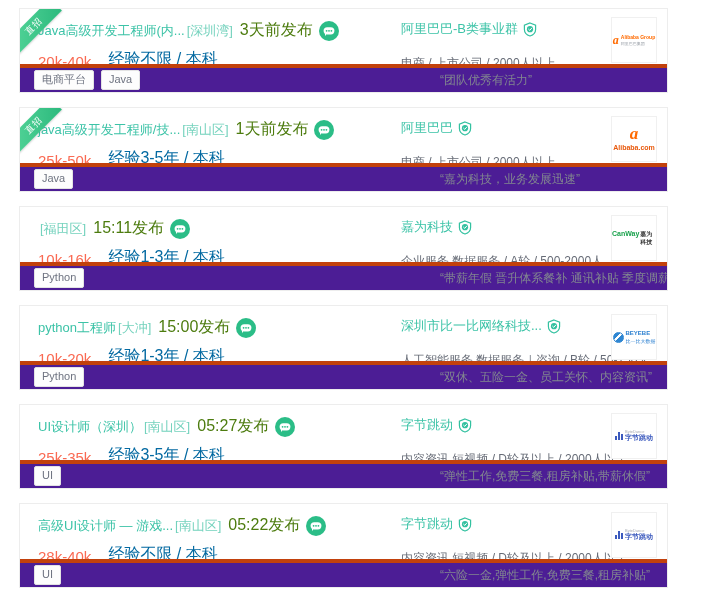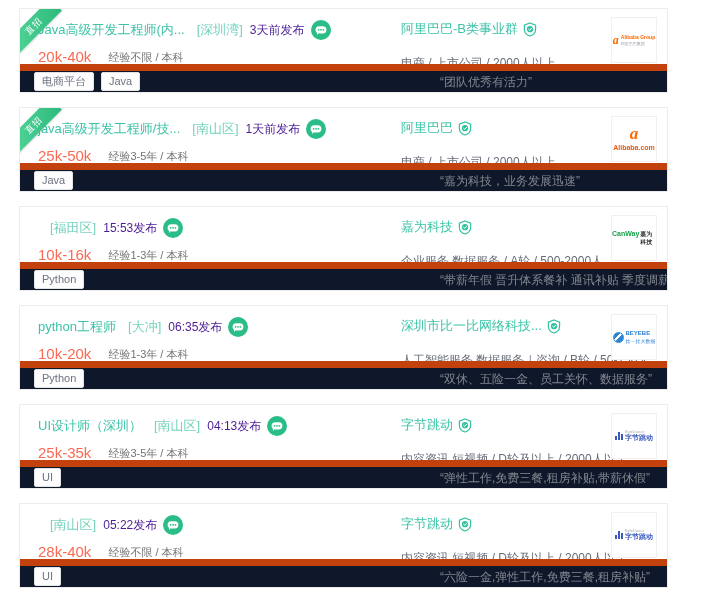--- a/index.html
+++ b/index.html
@@ -4,26 +4,26 @@
 <style>
   * { margin:0; padding:0; box-sizing:border-box; }
   html,body { width:712px; height:605px; background:#ffffff; font-family:"Liberation Sans",sans-serif; overflow:hidden; }
   .job-list { position:absolute; left:19px; top:8px; width:649px; }
   .card { position:relative; width:649px; height:85px; margin-bottom:14px; background:#ffffff;
           border:1px solid #ededed; overflow:hidden; cursor:pointer; }
   .card-main { position:relative; height:57px; }
   .left-col { position:absolute; left:18px; top:11px; }
   .title-row { display:flex; align-items:center; }
   .job-title { font-size:13px; color:#3cc3a7; text-decoration:none; }
-  .job-location { font-size:13px; color:#74d2bd; margin-left:12px; }
-  .job-time { font-size:12px; color:#4c1d95; margin-left:7px; }
+  .job-location { font-size:13px; color:#74d2bd; margin-left:2px; }
+  .job-time { font-size:16px; color:#4d7c0f; margin-left:7px; }
   .chat-icon { display:inline-flex; margin-left:6px; }
   .salary-row { margin-top:8px; display:flex; align-items:flex-end; }
   .salary { font-size:15px; color:#fa6a53; }
-  .reqs { font-size:11px; color:#737373; margin-left:17px; }
+  .reqs { font-size:16px; color:#0369a1; margin-left:17px; }
   .company-col { position:absolute; left:381px; top:11px; }
   .company-row { display:flex; align-items:center; }
   .company-name { font-size:13px; color:#3cc3a7; text-decoration:none; max-width:150px;
                   white-space:nowrap; overflow:hidden; text-overflow:ellipsis; }
   .verified-icon { display:inline-flex; margin-left:5px; }
   .company-info { margin-top:17px; font-size:12px; color:#666b76; white-space:nowrap; }
   .logo-box { position:absolute; right:10px; top:8px; width:46px; height:46px; background:#fff;
               border:1px solid #f0f0f0; display:flex; align-items:center; justify-content:center; overflow:hidden; }
   .logo-inner { display:flex; align-items:center; justify-content:center; gap:2px; }
   .logo-col { flex-direction:column; }
@@ -33,22 +33,22 @@
   .glyph-aswirl { font-family:"Liberation Serif",serif; font-style:italic; font-weight:700;
                   color:#ff6a00; font-size:12px; line-height:1; }
   .glyph-ascript { font-family:"Liberation Serif",serif; font-style:italic; font-weight:700;
                    color:#ff6a00; font-size:17px; line-height:1; }
   .glyph-beyebe { width:11px; height:11px; border-radius:50%; flex:0 0 auto;
                   background:linear-gradient(135deg,#2e86d2 38%,#ffffff 38%,#ffffff 54%,#2e86d2 54%);
                   border:1px solid #2e86d2; display:inline-block; }
   .glyph-bars { display:inline-flex; align-items:flex-end; gap:1px; }
   .glyph-bars i { display:inline-block; width:2px; background:#3c5abe; }
   .glyph-bars i:nth-child(1){height:4px;} .glyph-bars i:nth-child(2){height:8px;} .glyph-bars i:nth-child(3){height:6px;}
-  .card-footer { position:absolute; left:0; right:0; bottom:0; height:28px; background:#0f172a;
-                 border-top:7px solid #c2410c; display:flex; align-items:center; }
+  .card-footer { position:absolute; left:0; right:0; bottom:0; height:28px; background:#4c1d95;
+                 border-top:4px solid #c2410c; display:flex; align-items:center; }
   .tags { display:flex; gap:7px; margin-left:14px; }
   .tag { font-size:11px; color:#6e7380; background:#fdfdfd; border:1px solid #e3e3e3;
          border-radius:2px; padding:2px 7px; line-height:1.2; }
   .quote { position:absolute; left:420px; top:50%; transform:translateY(-50%);
            font-size:12px; color:#82878f; white-space:nowrap; }
   .ribbon { position:absolute; top:9px; left:-17px; width:62px; transform:rotate(-45deg);
             background:linear-gradient(135deg,#57d79b,#2cb97d); color:#ffffff; font-size:9px;
             letter-spacing:1px; text-align:center; padding:2px 0; z-index:2;
             box-shadow:0 1px 2px rgba(0,0,0,.15); }
 </style>
@@ -165,21 +165,21 @@
       <div class="quote">“嘉为科技，业务发展迅速”</div>
     </div>
   </article>
 
   <article class="card">
 
     <div class="card-main">
       <div class="left-col">
         <div class="title-row">
           <span class="job-location">[福田区]</span>
-          <span class="job-time">15:53发布</span>
+          <span class="job-time">15:11发布</span>
           <span class="chat-icon">
             <svg width="20" height="20" viewBox="0 0 20 20">
               <circle cx="10" cy="10" r="10" fill="#2bbd87"></circle>
               <rect x="4.6" y="6.2" width="10.8" height="7.2" rx="3.6" fill="#ffffff"></rect>
               <path d="M7.6 12.8 L6 15.2 L6 12.4 Z" fill="#ffffff"></path>
               <circle cx="7.6" cy="9.8" r="0.9" fill="#2bbd87"></circle>
               <circle cx="10" cy="9.8" r="0.9" fill="#2bbd87"></circle>
               <circle cx="12.4" cy="9.8" r="0.9" fill="#2bbd87"></circle>
             </svg>
           </span>
@@ -219,21 +219,21 @@
     </div>
   </article>
 
   <article class="card">
 
     <div class="card-main">
       <div class="left-col">
         <div class="title-row">
           <a class="job-title">python工程师</a>
           <span class="job-location">[大冲]</span>
-          <span class="job-time">06:35发布</span>
+          <span class="job-time">15:00发布</span>
           <span class="chat-icon">
             <svg width="20" height="20" viewBox="0 0 20 20">
               <circle cx="10" cy="10" r="10" fill="#2bbd87"></circle>
               <rect x="4.6" y="6.2" width="10.8" height="7.2" rx="3.6" fill="#ffffff"></rect>
               <path d="M7.6 12.8 L6 15.2 L6 12.4 Z" fill="#ffffff"></path>
               <circle cx="7.6" cy="9.8" r="0.9" fill="#2bbd87"></circle>
               <circle cx="10" cy="9.8" r="0.9" fill="#2bbd87"></circle>
               <circle cx="12.4" cy="9.8" r="0.9" fill="#2bbd87"></circle>
             </svg>
           </span>
@@ -263,32 +263,32 @@
               <span style="color: rgb(42, 127, 208); font-size: 6px; font-weight: 700;">BEYEBE</span>
               <span style="color: rgb(42, 127, 208); font-size: 5px;">比一比大数据</span>
             </span>
           </div>
         </div>
     </div>
     <div class="card-footer">
       <div class="tags">
           <span class="tag">Python</span>
         </div>
-      <div class="quote">“双休、五险一金、员工关怀、数据服务”</div>
+      <div class="quote">“双休、五险一金、员工关怀、内容资讯”</div>
     </div>
   </article>
 
   <article class="card">
 
     <div class="card-main">
       <div class="left-col">
         <div class="title-row">
           <a class="job-title">UI设计师（深圳）</a>
           <span class="job-location">[南山区]</span>
-          <span class="job-time">04:13发布</span>
+          <span class="job-time">05:27发布</span>
           <span class="chat-icon">
             <svg width="20" height="20" viewBox="0 0 20 20">
               <circle cx="10" cy="10" r="10" fill="#2bbd87"></circle>
               <rect x="4.6" y="6.2" width="10.8" height="7.2" rx="3.6" fill="#ffffff"></rect>
               <path d="M7.6 12.8 L6 15.2 L6 12.4 Z" fill="#ffffff"></path>
               <circle cx="7.6" cy="9.8" r="0.9" fill="#2bbd87"></circle>
               <circle cx="10" cy="9.8" r="0.9" fill="#2bbd87"></circle>
               <circle cx="12.4" cy="9.8" r="0.9" fill="#2bbd87"></circle>
             </svg>
           </span>
@@ -331,20 +331,21 @@
         </div>
       <div class="quote">“弹性工作,免费三餐,租房补贴,带薪休假”</div>
     </div>
   </article>
 
   <article class="card">
 
     <div class="card-main">
       <div class="left-col">
         <div class="title-row">
+          <a class="job-title">高级UI设计师 — 游戏...</a>
           <span class="job-location">[南山区]</span>
           <span class="job-time">05:22发布</span>
           <span class="chat-icon">
             <svg width="20" height="20" viewBox="0 0 20 20">
               <circle cx="10" cy="10" r="10" fill="#2bbd87"></circle>
               <rect x="4.6" y="6.2" width="10.8" height="7.2" rx="3.6" fill="#ffffff"></rect>
               <path d="M7.6 12.8 L6 15.2 L6 12.4 Z" fill="#ffffff"></path>
               <circle cx="7.6" cy="9.8" r="0.9" fill="#2bbd87"></circle>
               <circle cx="10" cy="9.8" r="0.9" fill="#2bbd87"></circle>
               <circle cx="12.4" cy="9.8" r="0.9" fill="#2bbd87"></circle>

